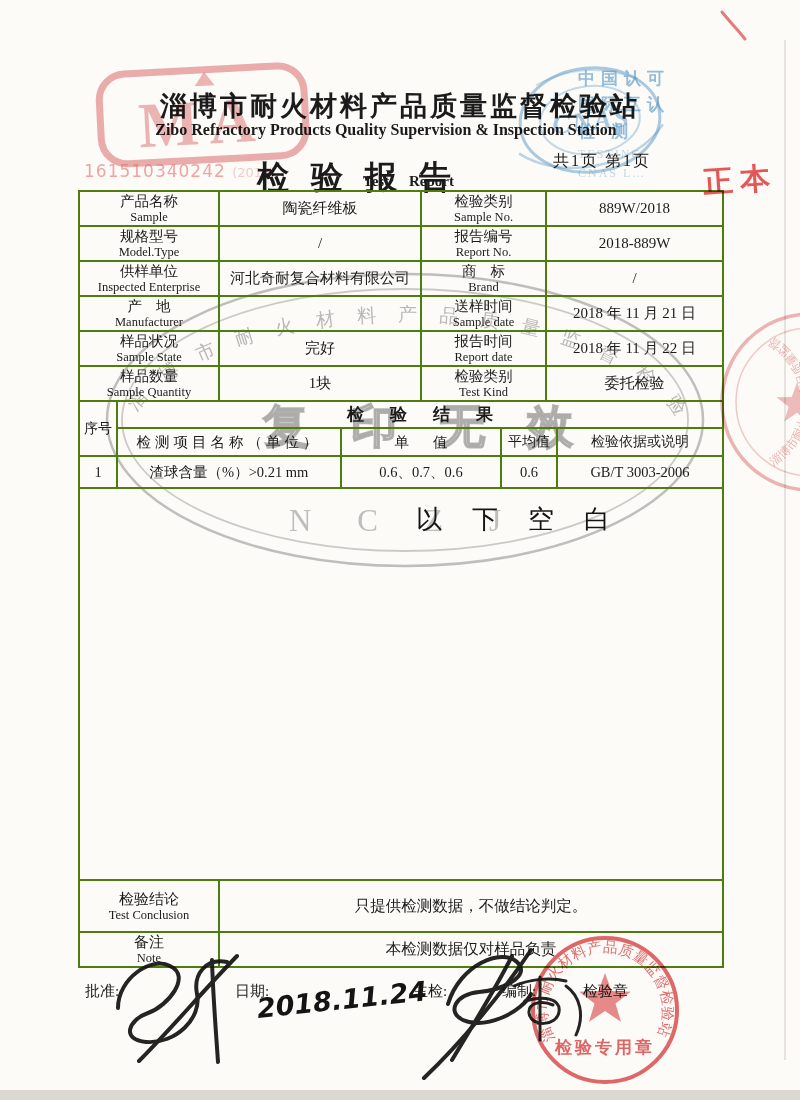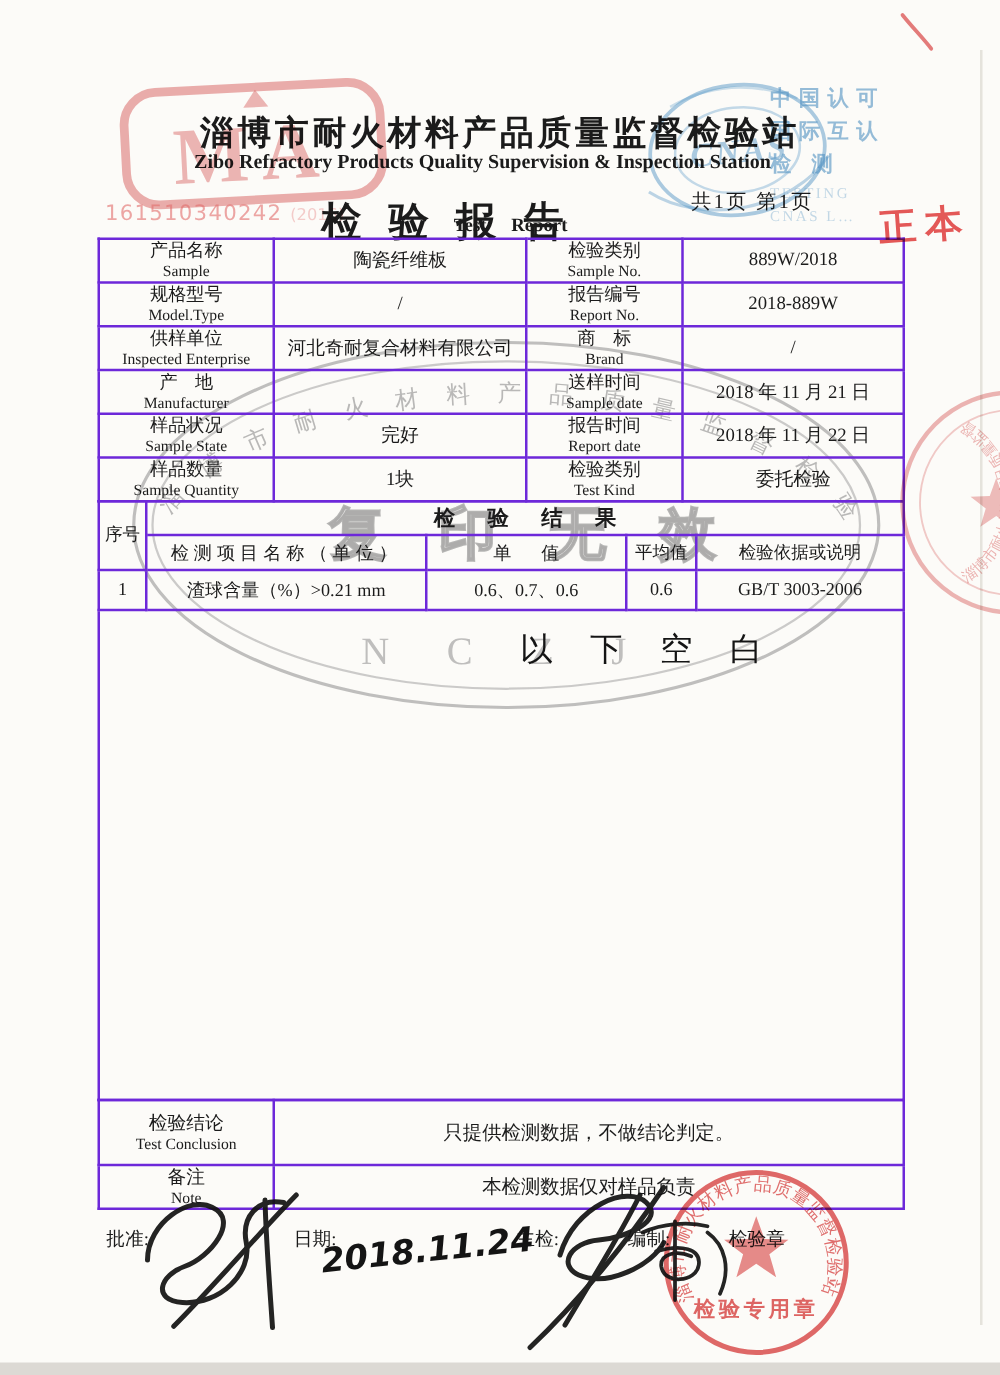--- a/index.html
+++ b/index.html
@@ -21,21 +21,21 @@
   .report-title { position:absolute; top:156px; left:0; width:730px; text-align:center;
     font-size:32px; font-weight:bold; letter-spacing:22px; }
   .page-info { position:absolute; top:151px; left:553px; font-size:16px; letter-spacing:2px; }
   .report-title-en { position:absolute; top:173px; left:0; width:780px; text-align:center;
     font-size:15px; font-weight:bold; word-spacing:16px;padding-left:37px; }
 
   
   .tables { position:absolute; left:78px; top:190px; width:644px; }
   table { border-collapse:collapse; table-layout:fixed; width:644px; background:transparent; }
   .tblB, .tblC { margin-top:-2px; }
-  td { border:2px solid #6d28d9; text-align:center; vertical-align:middle; padding:1px 2px; overflow:hidden; }
+  td { border:2px solid #4d7c0f; text-align:center; vertical-align:middle; padding:1px 2px; overflow:hidden; }
   .lbl .cn { font-size:14.5px; line-height:17px; }
   .lbl .en { font-size:12.5px; line-height:14px; }
   .sp .cn { letter-spacing:14px; text-indent:14px; }
   td.val { font-size:15px; }
   .res-title { font-size:17px; font-weight:bold; letter-spacing:26px; text-indent:26px; height:22px; }
   .seq-cell { font-size:14px; line-height:16px; padding:0; }
   .sub-item { font-size:14.5px; letter-spacing:4px; }
   .sub-single { font-size:14.5px; letter-spacing:24px; text-indent:24px;font-family:Liberation Serif, serif; }
   .sub-plain { font-size:14px; }
   .res-row td { font-size:14.5px; height:32px; }
@@ -54,21 +54,21 @@
   .lab-approve { left:85px; }
   .lab-date { left:235px; }
   .lab-inspector { left:413px; }
   .lab-compiler { left:502px; }
   .lab-seal { left:583px; }
 
   
   .cma-serial { position:absolute; top:161px; left:84px; font-family:"DejaVu Sans",sans-serif;
     font-size:17px; color:rgba(228,110,110,0.6); letter-spacing:1px; }
   .cma-serial .suffix { font-size:13px; opacity:0.55; letter-spacing:0; }
-  .cnas-text { position:absolute; top:66px; left:616px; color:rgba(85,150,200,0.62);
+  .cnas-text { position:absolute; top:66px; left:578px; color:rgba(85,150,200,0.62);
     font-size:17px; line-height:1.55; letter-spacing:6px; font-weight:bold; }
   .cnas-text .faint { font-size:12px; letter-spacing:2px; opacity:0.55; font-weight:normal; }
   .original-mark { position:absolute; top:160px; left:703px; font-size:30px; font-weight:bold;
     color:rgba(226,60,60,0.85); letter-spacing:7px; transform:rotate(-4deg); }
 
   
   .wm-center { position:absolute; top:396px; left:263px; font-size:46px; font-weight:bold;
     letter-spacing:42px; color:rgba(135,135,135,0.18);
     -webkit-text-stroke:1.6px rgba(125,125,125,0.55); white-space:nowrap; }
   .wm-letters { position:absolute; top:503px; left:0; width:790px; text-align:center;

